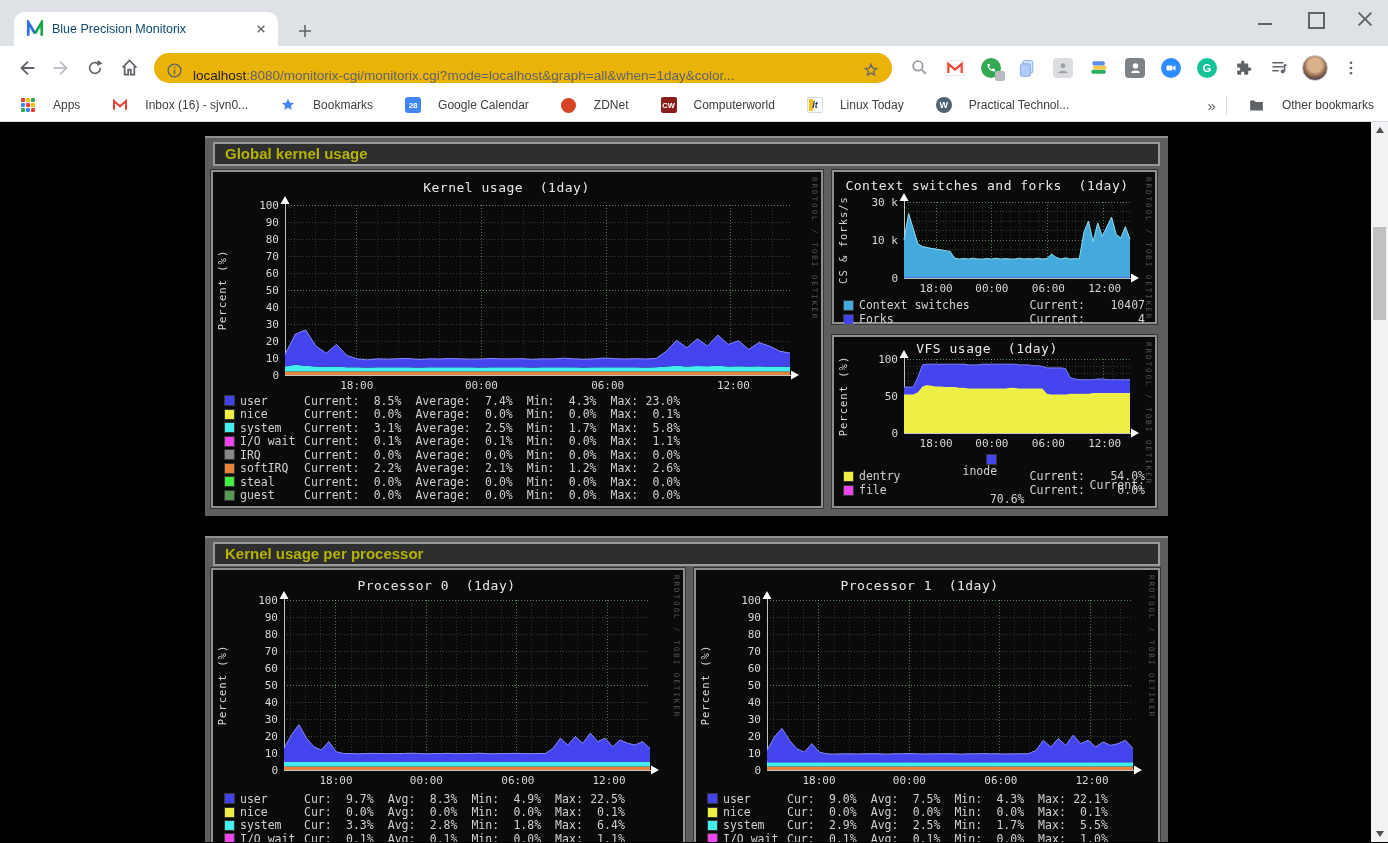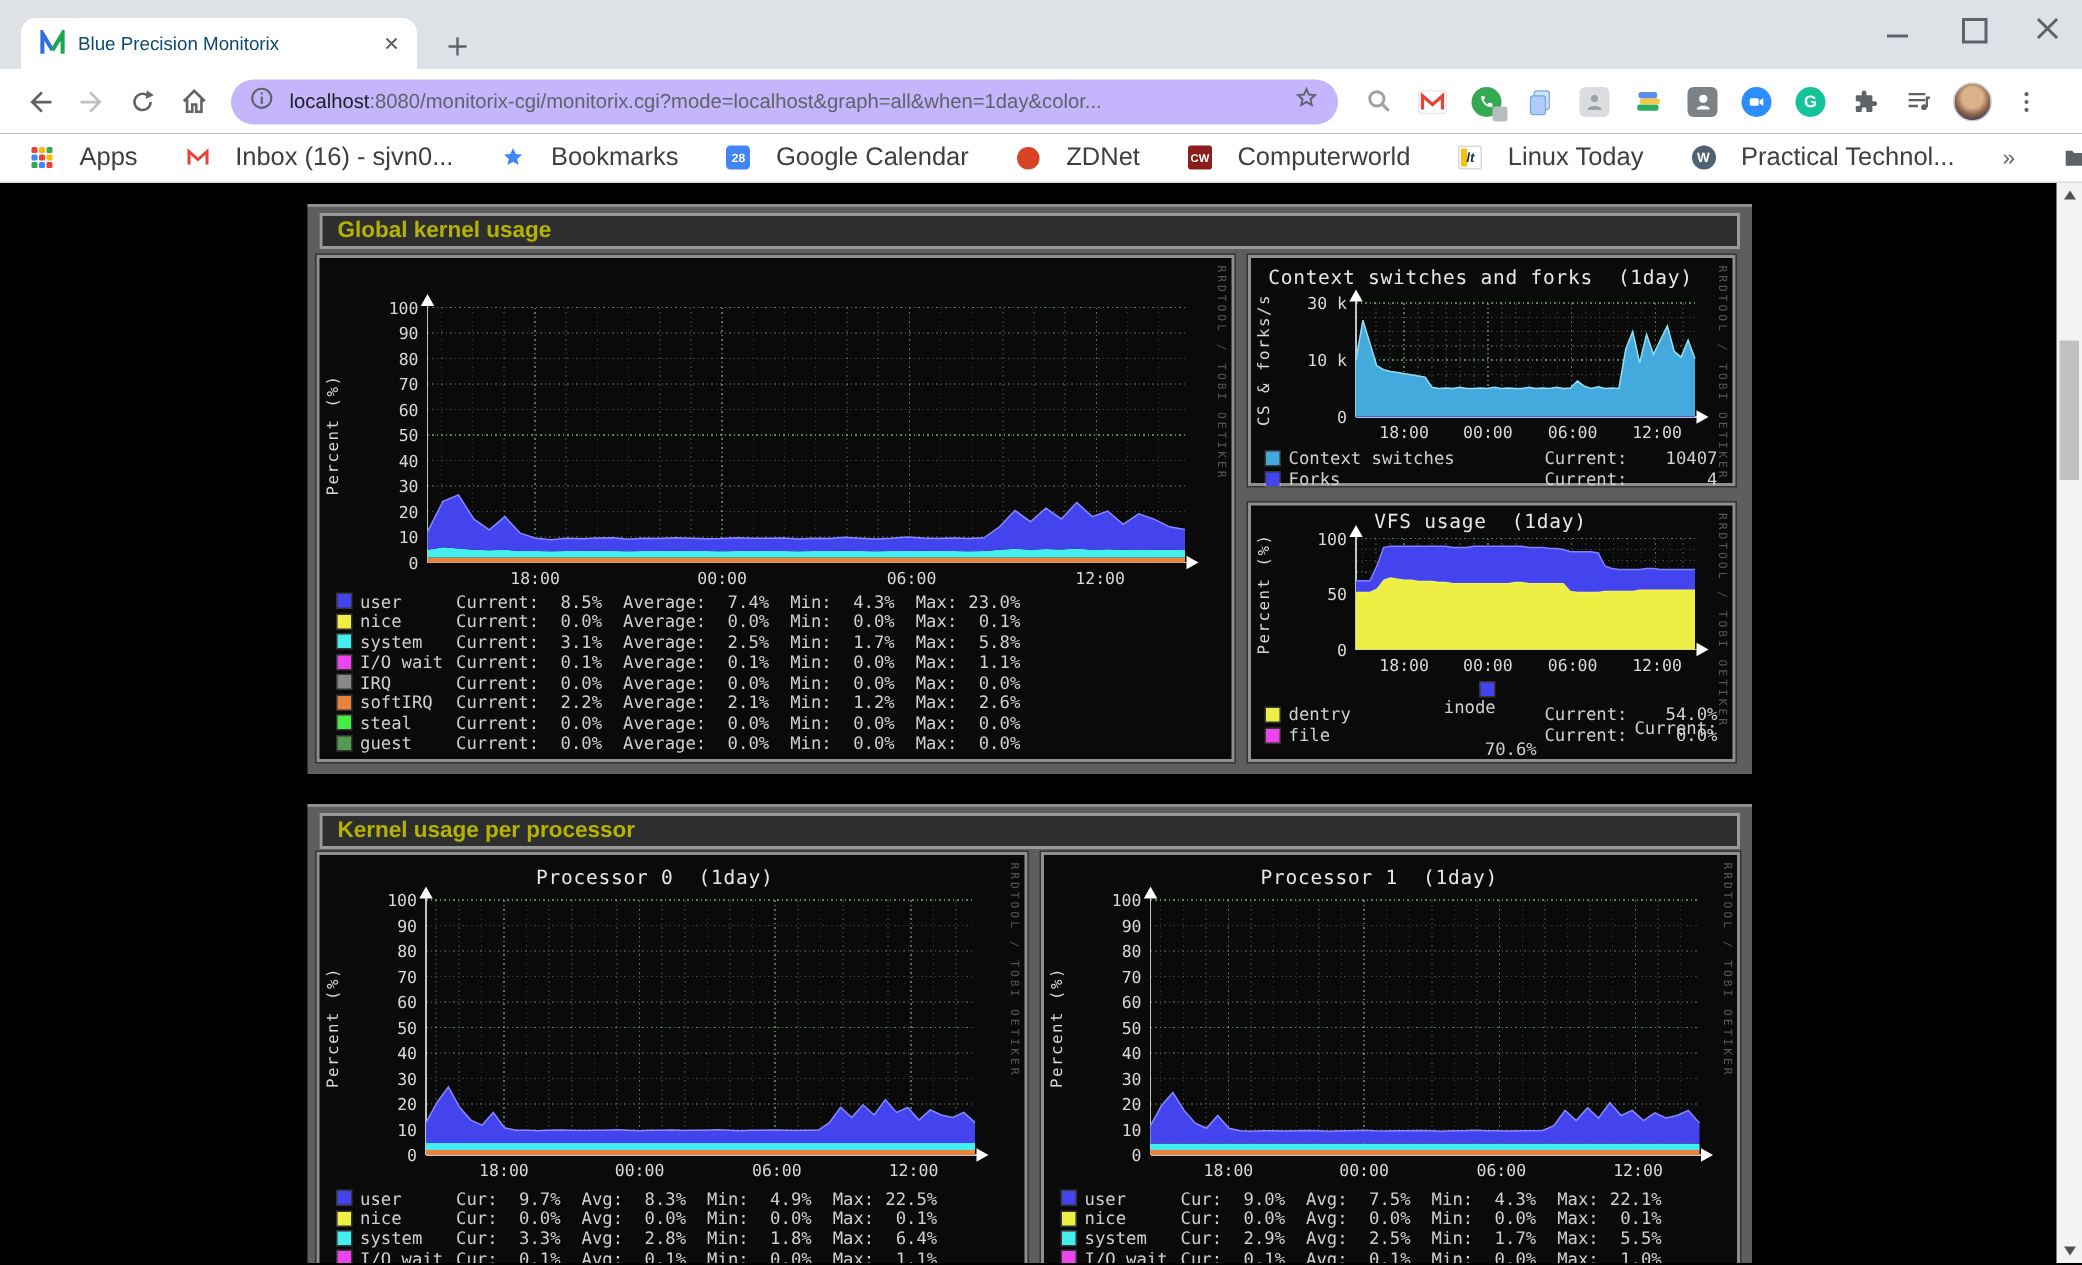--- a/index.html
+++ b/index.html
@@ -16,35 +16,35 @@
   .newtab { position:absolute; left:292px; top:18px; width:26px; height:26px; display:flex; align-items:center; justify-content:center; }
   .wincontrols { position:absolute; right:12px; top:8px; display:flex; gap:28px; align-items:center; }
   .wc { width:22px; height:22px; position:relative; }
   .wc-min::after { content:""; position:absolute; left:4px; right:4px; bottom:5px; border-bottom:2px solid #5F6368; }
   .wc-max::after { content:""; position:absolute; left:4px; top:4px; width:13px; height:13px; border:2px solid #5F6368; }
   .wc-close::before,.wc-close::after { content:""; position:absolute; left:2px; top:10px; width:18px; border-top:2px solid #5F6368; }
   .wc-close::before { transform:rotate(45deg); } .wc-close::after { transform:rotate(-45deg); }
 
   .toolbar { height:43px; background:#FFF; display:flex; align-items:center; padding:0 10px; }
   .tbtn { width:34px; height:34px; display:flex; align-items:center; justify-content:center; flex:none; border-radius:50%; }
-  .omnibox { height:30px; flex:none; width:738px; margin:0 8px; background:#c4b5fd; border-radius:15px;
-             display:flex; align-items:center; padding:0 12px; }
+  .omnibox { height:30px; flex:none; width:738px; margin:0 8px; background:#eab308; border-radius:15px;
+             display:flex; align-items:flex-end; padding:0 12px; }
   .url { font-size:13.5px; white-space:nowrap; overflow:hidden; flex:1; margin-left:10px; }
   .url .host { color:#202124; } .url .rest { color:#5F6368; }
   .extrow { display:flex; align-items:center; gap:6px; margin-left:4px; }
   .ext { width:30px; height:30px; display:flex; align-items:center; justify-content:center; flex:none; }
   .badge-circ { width:20px; height:20px; border-radius:50%; display:flex; align-items:center; justify-content:center;
                 color:#FFF; font-weight:bold; font-size:11px; }
   .avatar { width:26px; height:26px; border-radius:50%;
             background:radial-gradient(circle at 50% 38%, #d9b28c 0 36%, #8a6148 60%, #4c4258 78%, #353241 100%);
             border:1px solid #C8CBCF; }
 
   .bookmarksbar { height:33px; background:#FFF; border-bottom:1px solid #D7DADE; display:flex; align-items:center; padding:0 10px; }
   .bm { display:flex; align-items:center; gap:7px; margin-right:22px; white-space:nowrap; }
-  .bl { font-size:17px; color:#3C4043; }
+  .bl { font-size:12px; color:#3C4043; }
   .bi { width:36px; height:16px; flex:none; display:flex; align-items:center; justify-content:center; }
   .apps-grid { width:14px; height:14px; display:grid; grid-template-columns:repeat(3,4px); grid-template-rows:repeat(3,4px); gap:1px; }
   .apps-grid i { border-radius:1px; }
   .cal { width:16px; height:16px; background:#4285F4; border-radius:3px; color:#FFF; font-size:8px; font-weight:bold;
          display:flex; align-items:center; justify-content:center; }
   .zd { width:15px; height:15px; border-radius:50%; background:#D64425; }
   .cw { width:16px; height:16px; background:#8C1D1D; border-radius:2px; color:#FFF; font-size:7.5px; font-weight:bold;
         display:flex; align-items:center; justify-content:center; }
   .lt { width:16px; height:16px; background:#FFF; border:1px solid #D5D8DC; border-radius:2px; position:relative;
         display:flex; align-items:center; justify-content:center; font-style:italic; font-weight:bold; font-size:9px; color:#16325C; }
@@ -330,20 +330,21 @@
       </span>
       <span class="bl">Other bookmarks</span>
     </div>
   </div>
 
   <div class="viewport">
 
     <div class="section sec1">
       <div class="sec-title">Global kernel usage</div>
       <div class="rrd p0">
+          <div class="ctitle" style="top: 8px; left: 0px; width: 587px;">Kernel usage  (1day)</div>
           <div class="wm">RRDTOOL / TOBI OETIKER</div>
           <div class="ylab" style="top: 118px;">Percent (%)</div>
           <div class="ytick" style="left: 30px; top: 27px;">100</div>
           <div class="ytick" style="left: 30px; top: 44px;">90</div>
           <div class="ytick" style="left: 30px; top: 61px;">80</div>
           <div class="ytick" style="left: 30px; top: 78px;">70</div>
           <div class="ytick" style="left: 30px; top: 95px;">60</div>
           <div class="ytick" style="left: 30px; top: 112px;">50</div>
           <div class="ytick" style="left: 30px; top: 129px;">40</div>
           <div class="ytick" style="left: 30px; top: 146px;">30</div>

